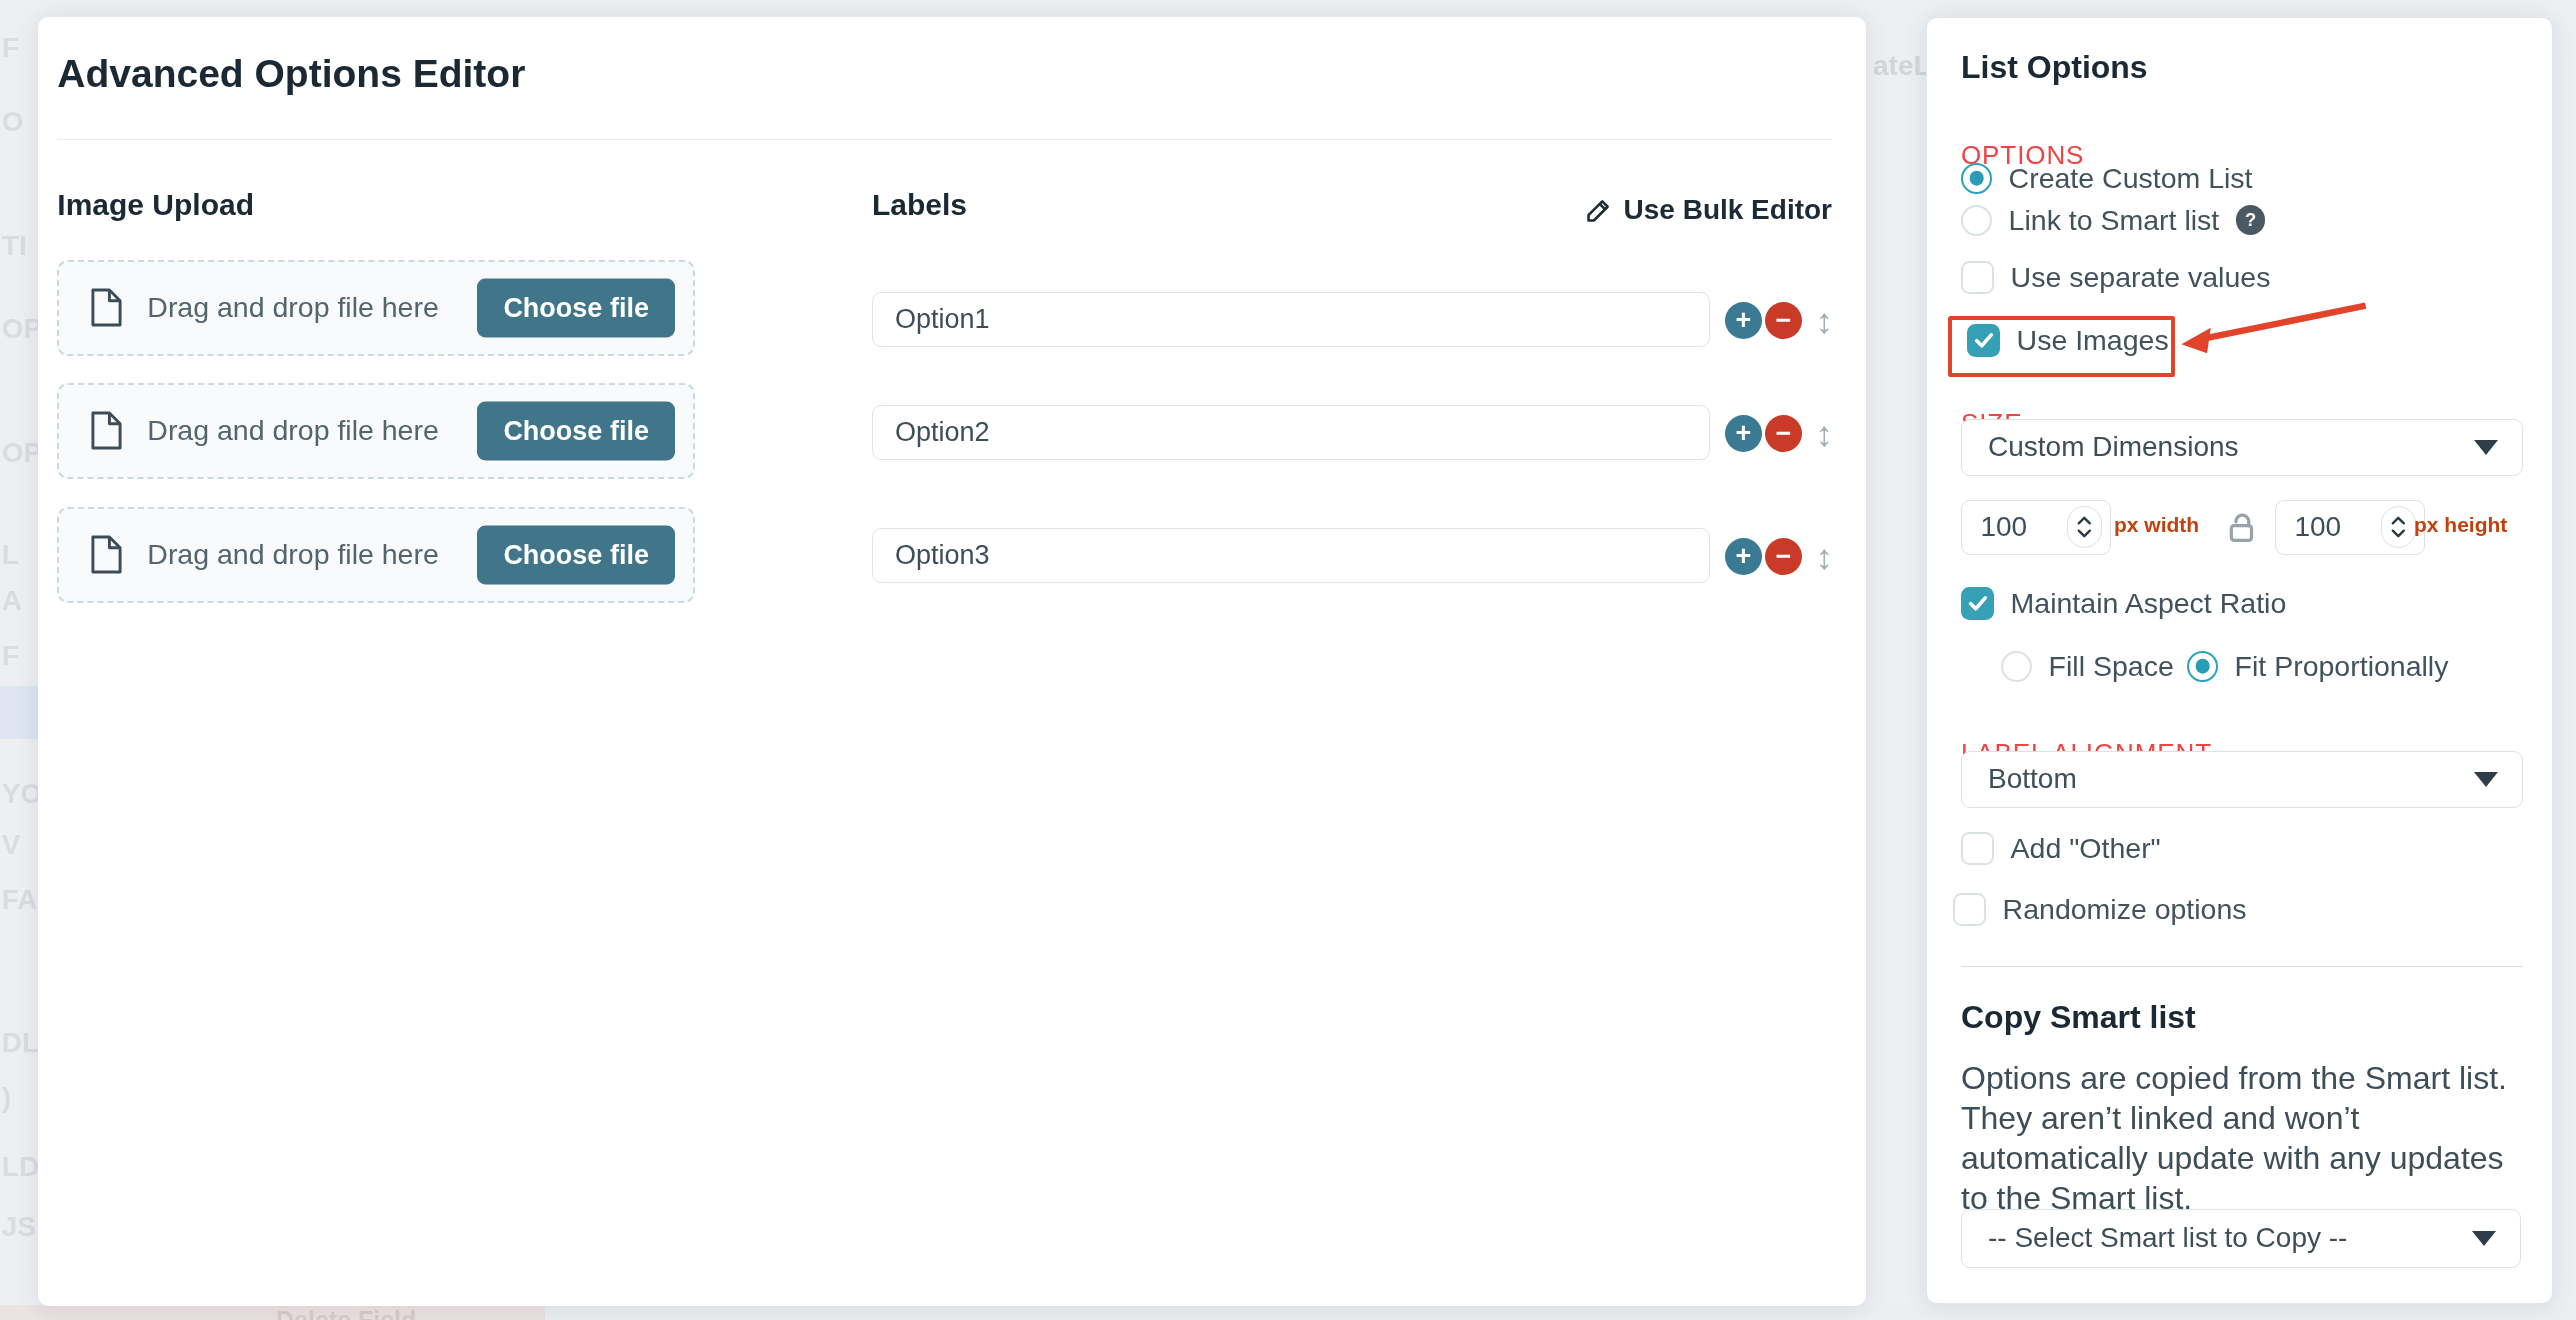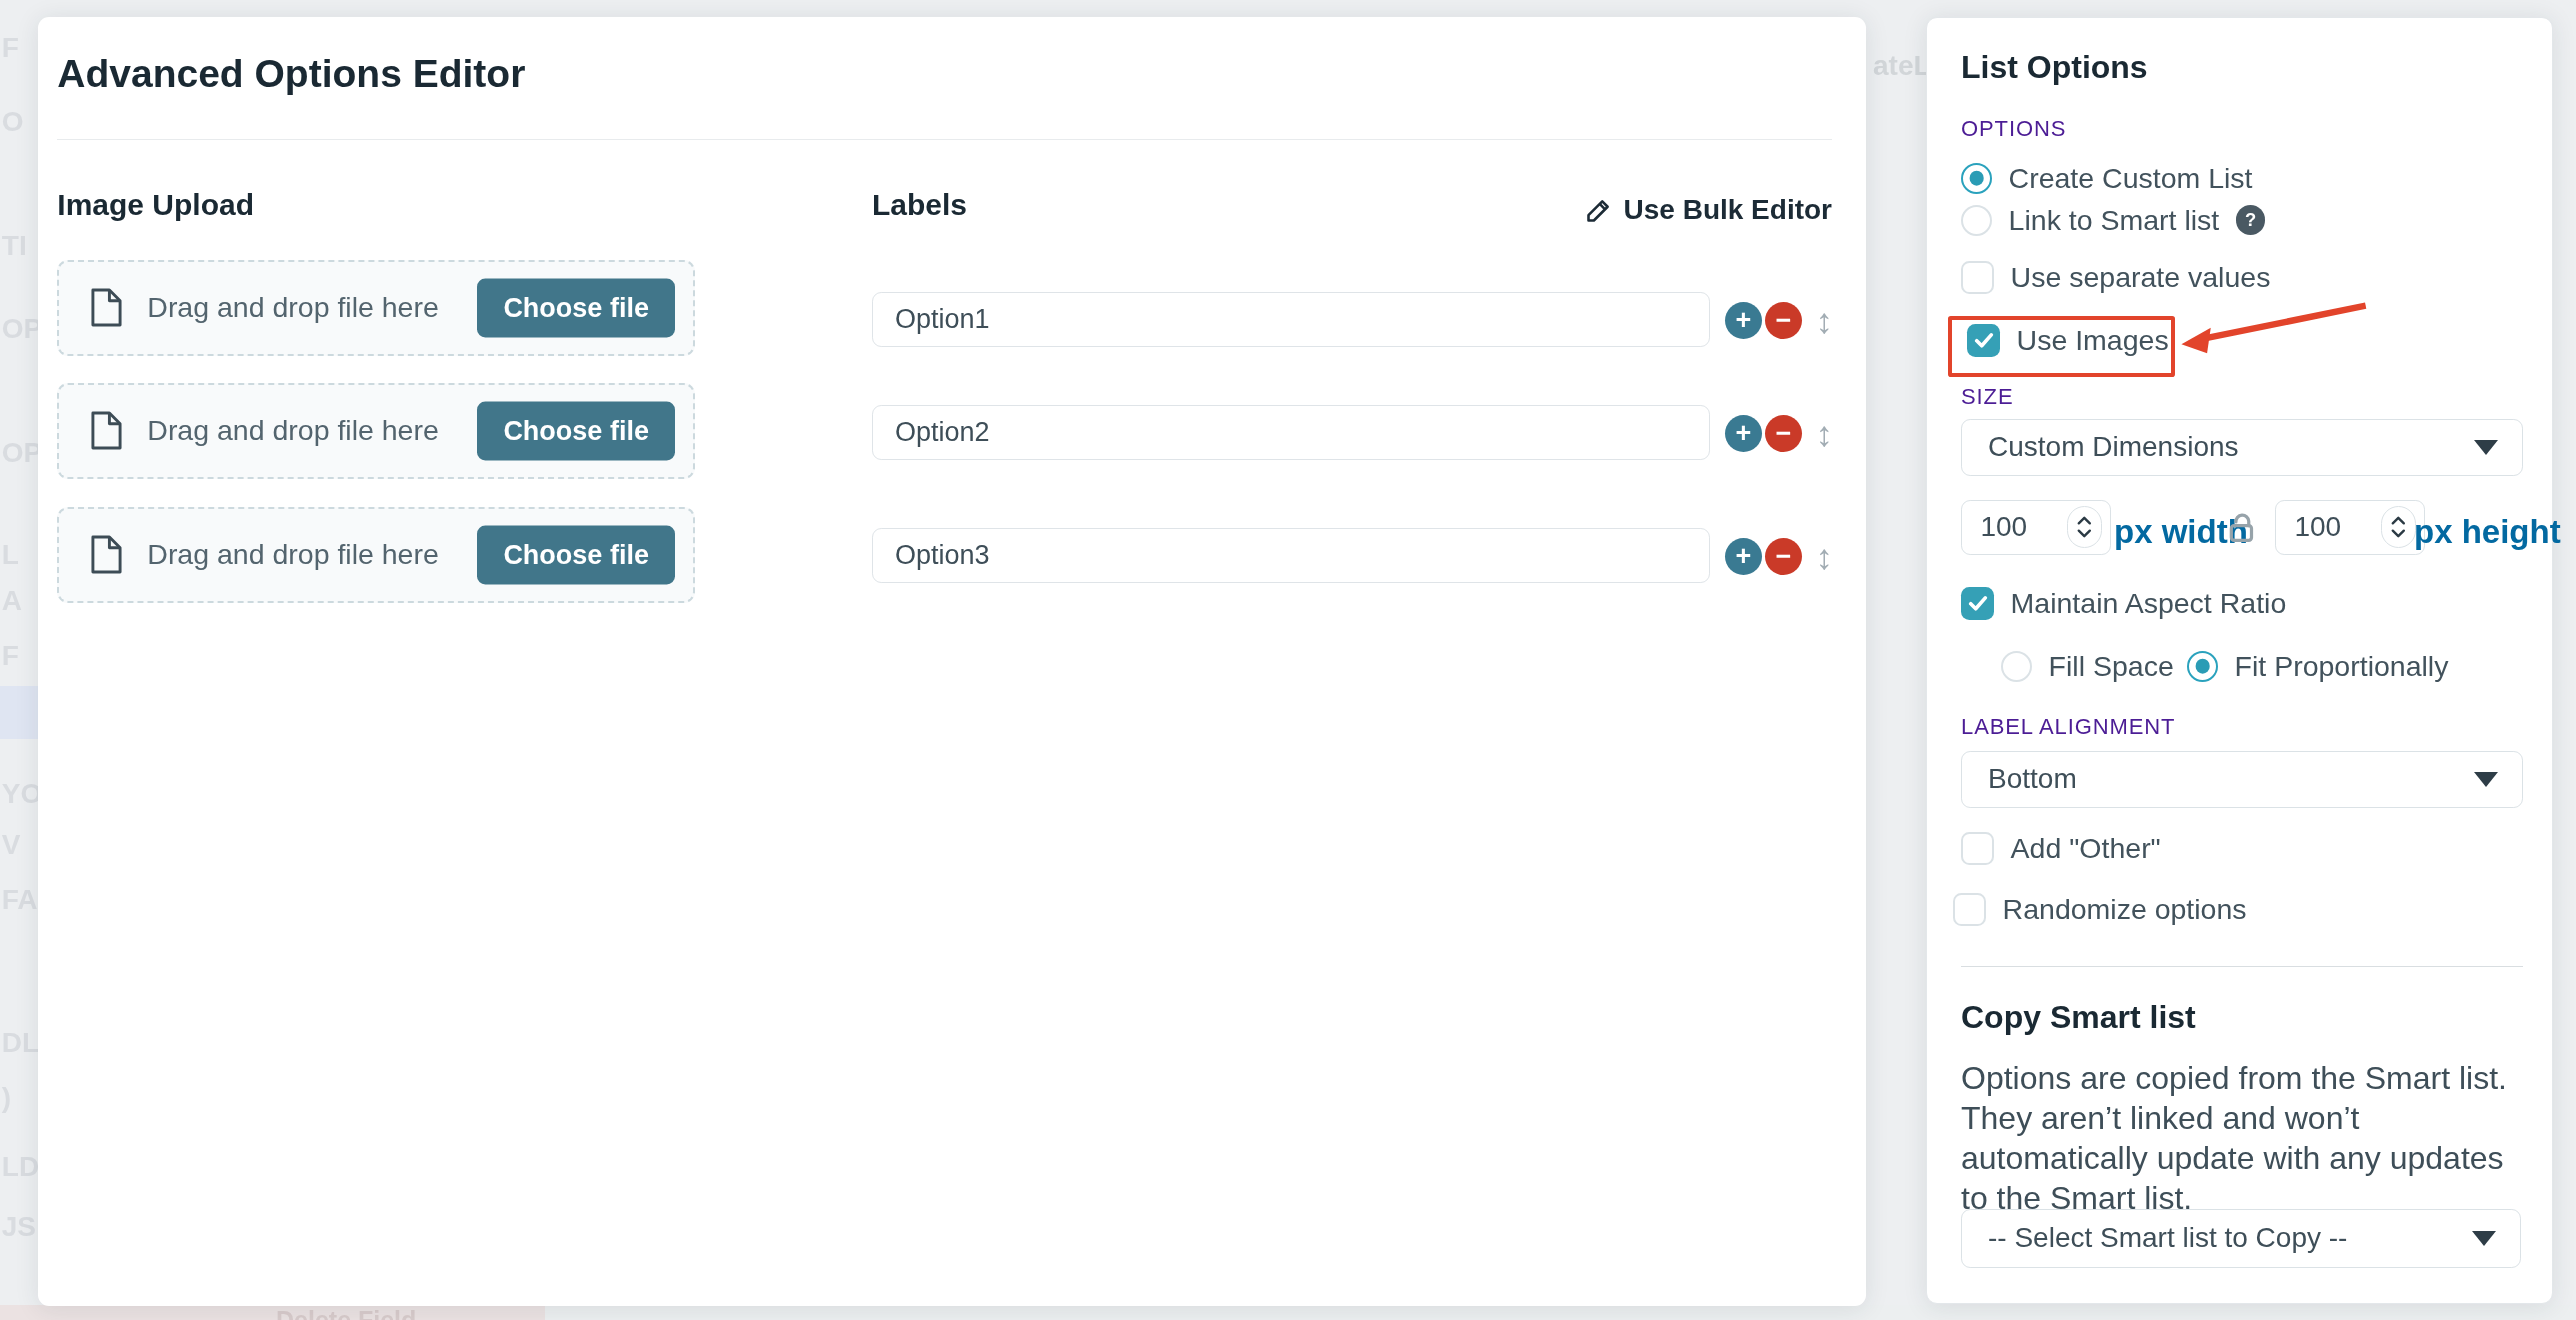--- a/index.html
+++ b/index.html
@@ -15,21 +15,21 @@
   .blue-row{position:absolute;left:0;top:686px;width:59px;height:53px;background:#dfe5f2;}
   .pink-strip{position:absolute;left:0;top:1305px;width:545px;height:14.7px;background:#ebe2e2;}
   .strip-right{position:absolute;left:545px;top:1305px;width:2031px;height:14.7px;background:#eceff0;}
   .delete-faint{position:absolute;left:276px;top:1306px;font-size:25px;font-weight:700;color:#d8cbcb;}
   .watermark{position:absolute;left:1873px;top:50px;font-size:28px;font-weight:600;color:#d2d6d9;}
 
   
   .h1{font-size:39px;font-weight:700;color:#1a2933;}
   .h2{font-size:30px;font-weight:700;color:#1a2933;}
   .divider{position:absolute;height:1.8px;background:#e8ebed;}
-  .caps-label{font-size:22px;font-weight:500;color:#4c1d95;letter-spacing:0.9px;}
+  .caps-label{font-size:26px;font-weight:500;color:#ef4444;letter-spacing:0.9px;margin-top:24px;}
 
   
   .dz{position:absolute;left:19.3px;width:638px;height:96px;border:2.8px dashed #ccd9de;border-radius:11px;
       background:#f8fafb;box-sizing:border-box;display:flex;align-items:center;}
   .dz-text{margin-left:24px;font-size:28.5px;color:#53646e;}
   .choose{position:absolute;right:18.4px;top:50%;transform:translateY(-50%);height:59px;padding:0 26px;
       background:#41768a;color:#fff;font-weight:700;font-size:27px;border:none;border-radius:8.3px;
       display:flex;align-items:center;font-family:inherit;cursor:pointer;}
   .ficon{margin-left:31px;display:flex;}
 
@@ -62,21 +62,21 @@
   .dd{position:absolute;left:34px;width:562px;height:57px;border:1.8px solid #dbe2e6;border-radius:9.2px;background:#fff;
       display:flex;align-items:center;padding:0 26px;box-sizing:border-box;font-size:28px;color:#3e4e58;cursor:pointer;}
   .caret{position:absolute;right:24px;top:50%;margin-top:-7.4px;width:0;height:0;
       border-left:12px solid transparent;border-right:12px solid transparent;border-top:15.7px solid #2e3d47;}
 
   .num{position:absolute;width:150px;height:55px;border:1.8px solid #dbe2e6;border-radius:9.2px;background:#fff;box-sizing:border-box;}
   .num-input{position:absolute;left:18.4px;top:0;width:64px;height:52px;border:none;outline:none;background:transparent;
       font-size:28px;color:#3e4e58;font-family:inherit;padding:0;}
   .stepper{position:absolute;right:8.3px;top:50%;transform:translateY(-50%);width:35px;height:42px;border:1.8px solid #dbe2e6;
       border-radius:17.5px;box-sizing:border-box;display:flex;align-items:center;justify-content:center;background:#fff;cursor:pointer;}
-  .unit{font-size:33px;font-weight:600;color:#0369a1;white-space:nowrap;}
+  .unit{font-size:21px;font-weight:600;color:#c2410c;white-space:nowrap;}
 
   .ann-rect{position:absolute;left:21px;top:298px;width:219px;height:53px;border:4.6px solid #e2442b;border-radius:2.8px;pointer-events:none;}
 
   .csl-desc{position:absolute;left:34px;top:1040px;width:571px;font-size:32px;color:#3e4e58;line-height:40px;}
 </style>
 </head>
 <body>
 
 <div class="stage">
 

